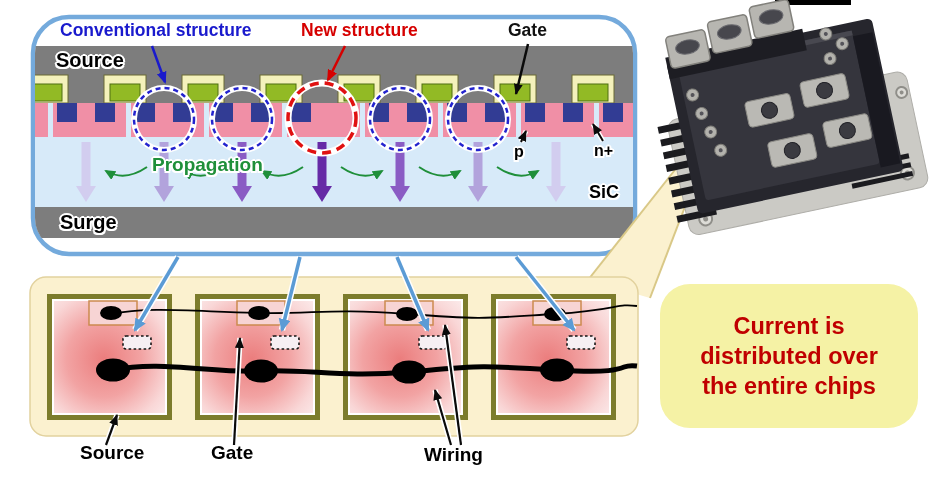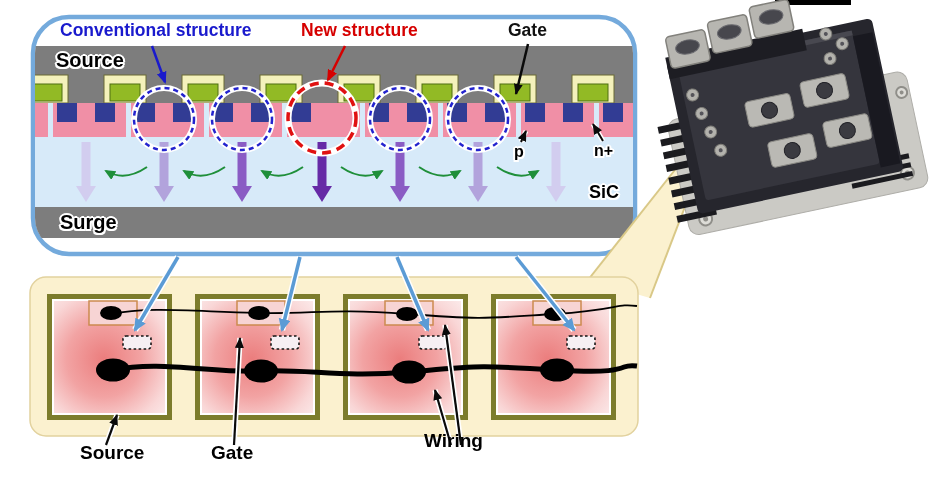--- a/index.html
+++ b/index.html
@@ -342,23 +342,29 @@
             <circle cx="847" cy="143" r="8" fill="#3b3b41" stroke="#232329"></circle>
           </g>
     </g>
   </g>
 </svg>
 
 <div class="lbl newst" style="left:301px;top:22px;">New structure</div>
 <div class="lbl conv" style="left:60px;top:22px;">Conventional structure</div>
 <div class="lbl gatetop" style="left:508px;top:22px;">Gate</div>
 <div class="lbl metal out" style="left:56px;top:50px;">Source</div>
+<div class="lbl prop out" style="left:152px;top:155px;">Propagation</div>
 <div class="lbl small out" style="left:514px;top:144px;">p</div>
 <div class="lbl small out" style="left:594px;top:143px;">n+</div>
 <div class="lbl sic out" style="left:581px;top:183px;">SiC</div>
 <div class="lbl metal out" style="left:60px;top:212px;">Surge</div>
 
 <div class="lbl botlbl" style="left:80px;top:443px;">Source</div>
 <div class="lbl botlbl" style="left:211px;top:443px;">Gate</div>
-<div class="lbl botlbl" style="left:424px;top:431px;">Wiring</div>
-
-
+<div class="lbl botlbl" style="left:424px;top:445px;">Wiring</div>
+
+<div class="callout-box">
+  <span>Current is</span>
+  <span>distributed over</span>
+  <span>the entire chips</span>
 </div>
 
+</div>
+
 </body></html>

